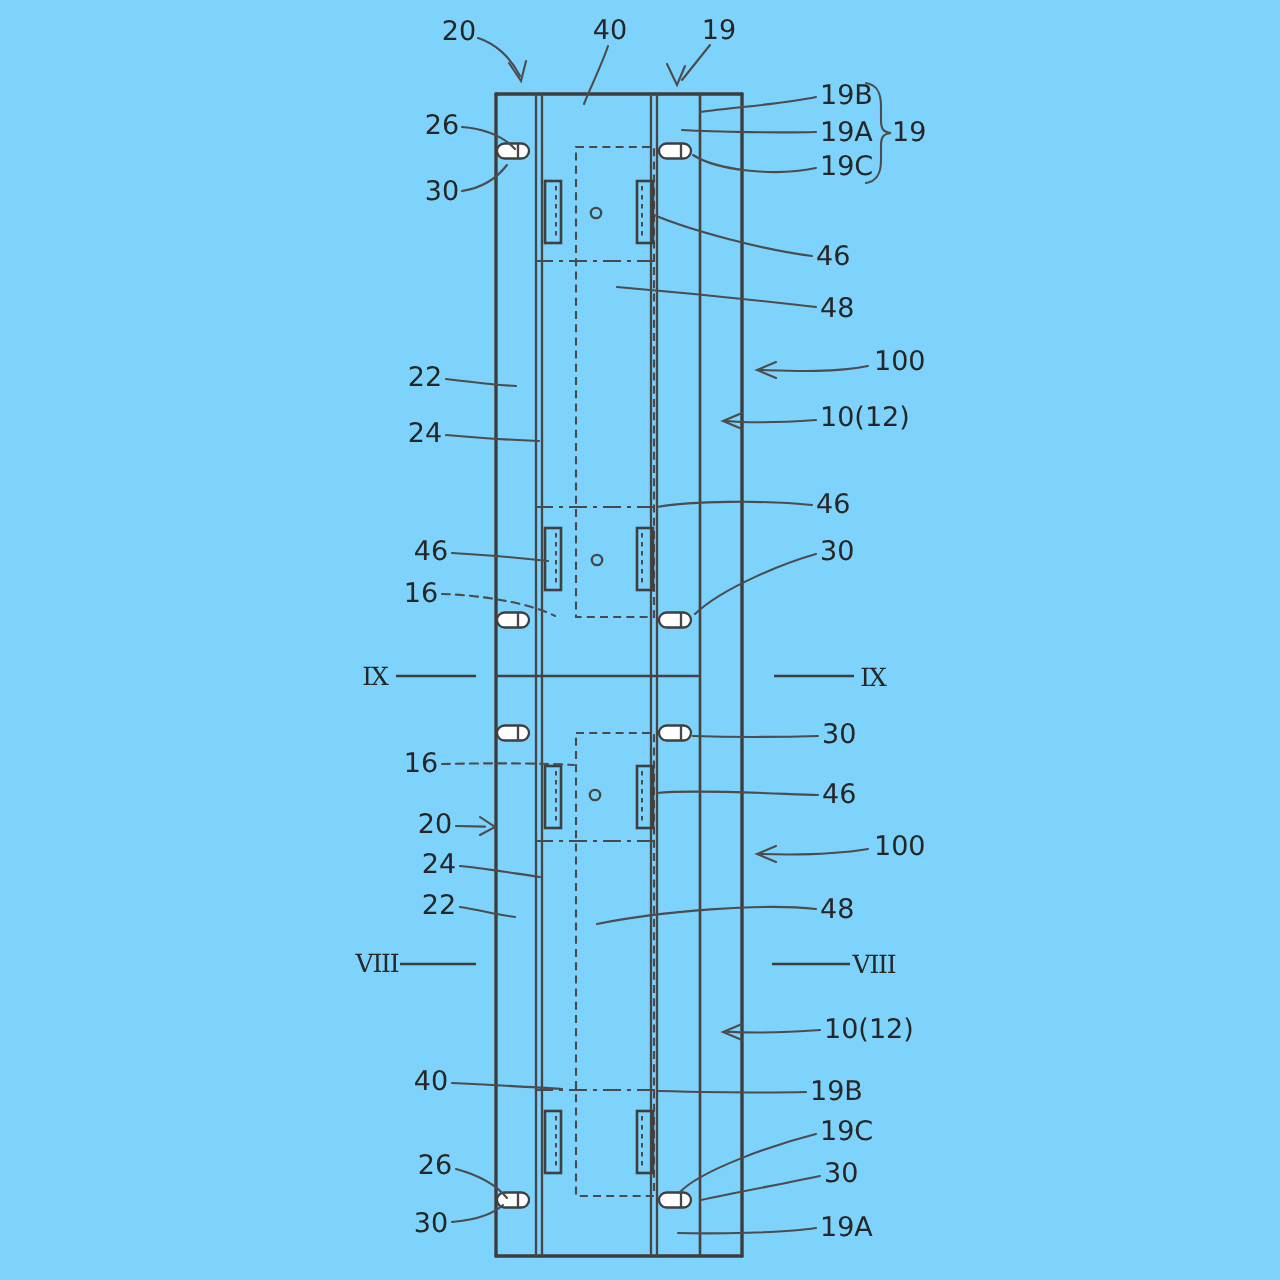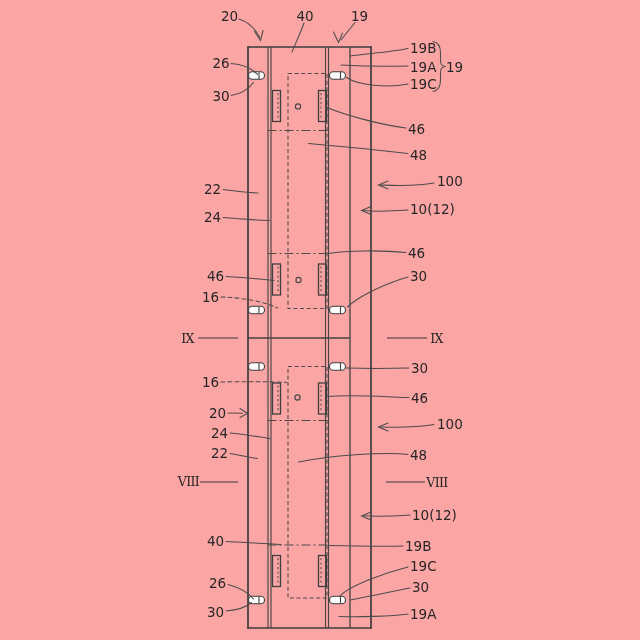--- a/index.html
+++ b/index.html
@@ -1,16 +1,16 @@
 <!DOCTYPE html>
 <html><head>
 <meta charset="utf-8">
 <style>
   html,body{margin:0;padding:0;background:#ffffff;}
-  .stage{position:relative;width:640px;height:640px;background:#fca5a5;overflow:hidden;}
+  .stage{position:relative;width:640px;height:640px;background:#7dd3fc;overflow:hidden;}
   svg{display:block;}
   .edge   {stroke:#3d3d3d;stroke-width:1.7;fill:none;stroke-linecap:round;}
   .line   {stroke:#464646;stroke-width:1.15;fill:none;}
   .mid    {stroke:#424242;stroke-width:1.3;fill:none;}
   .hidden-l{stroke:#4a4a4a;stroke-width:1.05;fill:none;stroke-dasharray:4 2.6;}
   .chain  {stroke:#4a4a4a;stroke-width:1.05;fill:none;stroke-dasharray:9 3 2 3;}
   .plate  {stroke:#3f3f3f;stroke-width:1.3;fill:none;}
   .bolt-dash{stroke:#4a4a4a;stroke-width:1;fill:none;stroke-dasharray:2.2 2.3;}
   .slot   {stroke:#3f3f3f;stroke-width:1.15;fill:#fefefe;}
   .leader {stroke:#4c4c4c;stroke-width:1.05;fill:none;stroke-linecap:round;}

